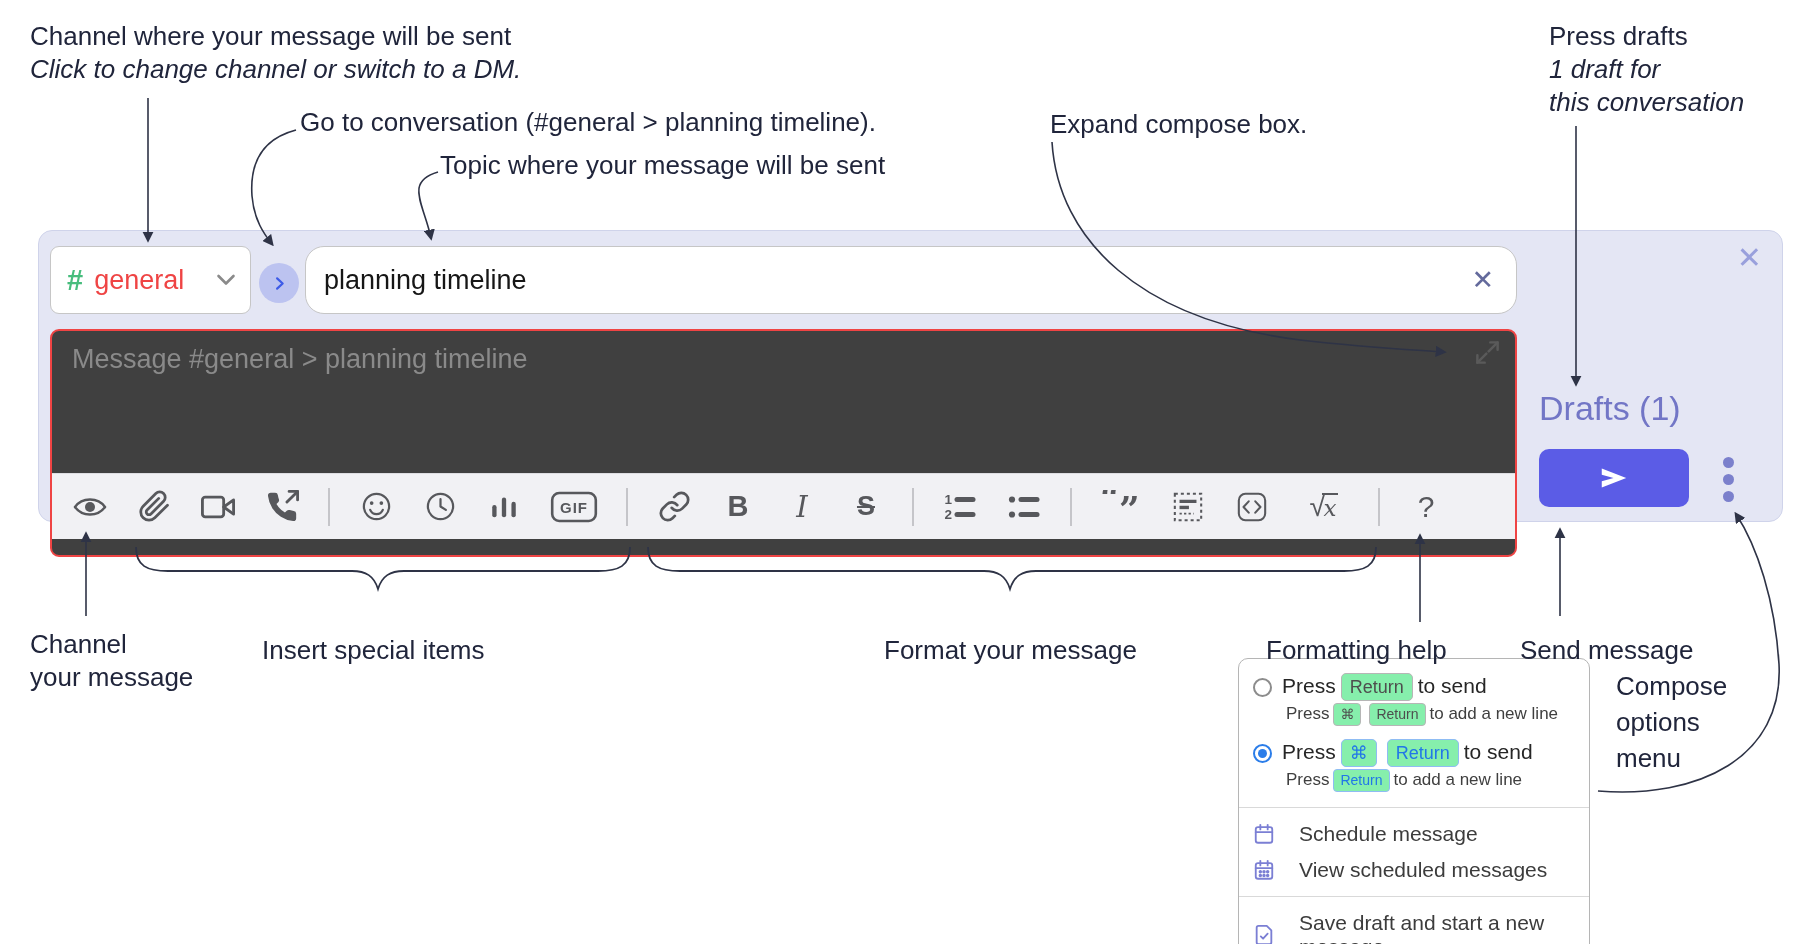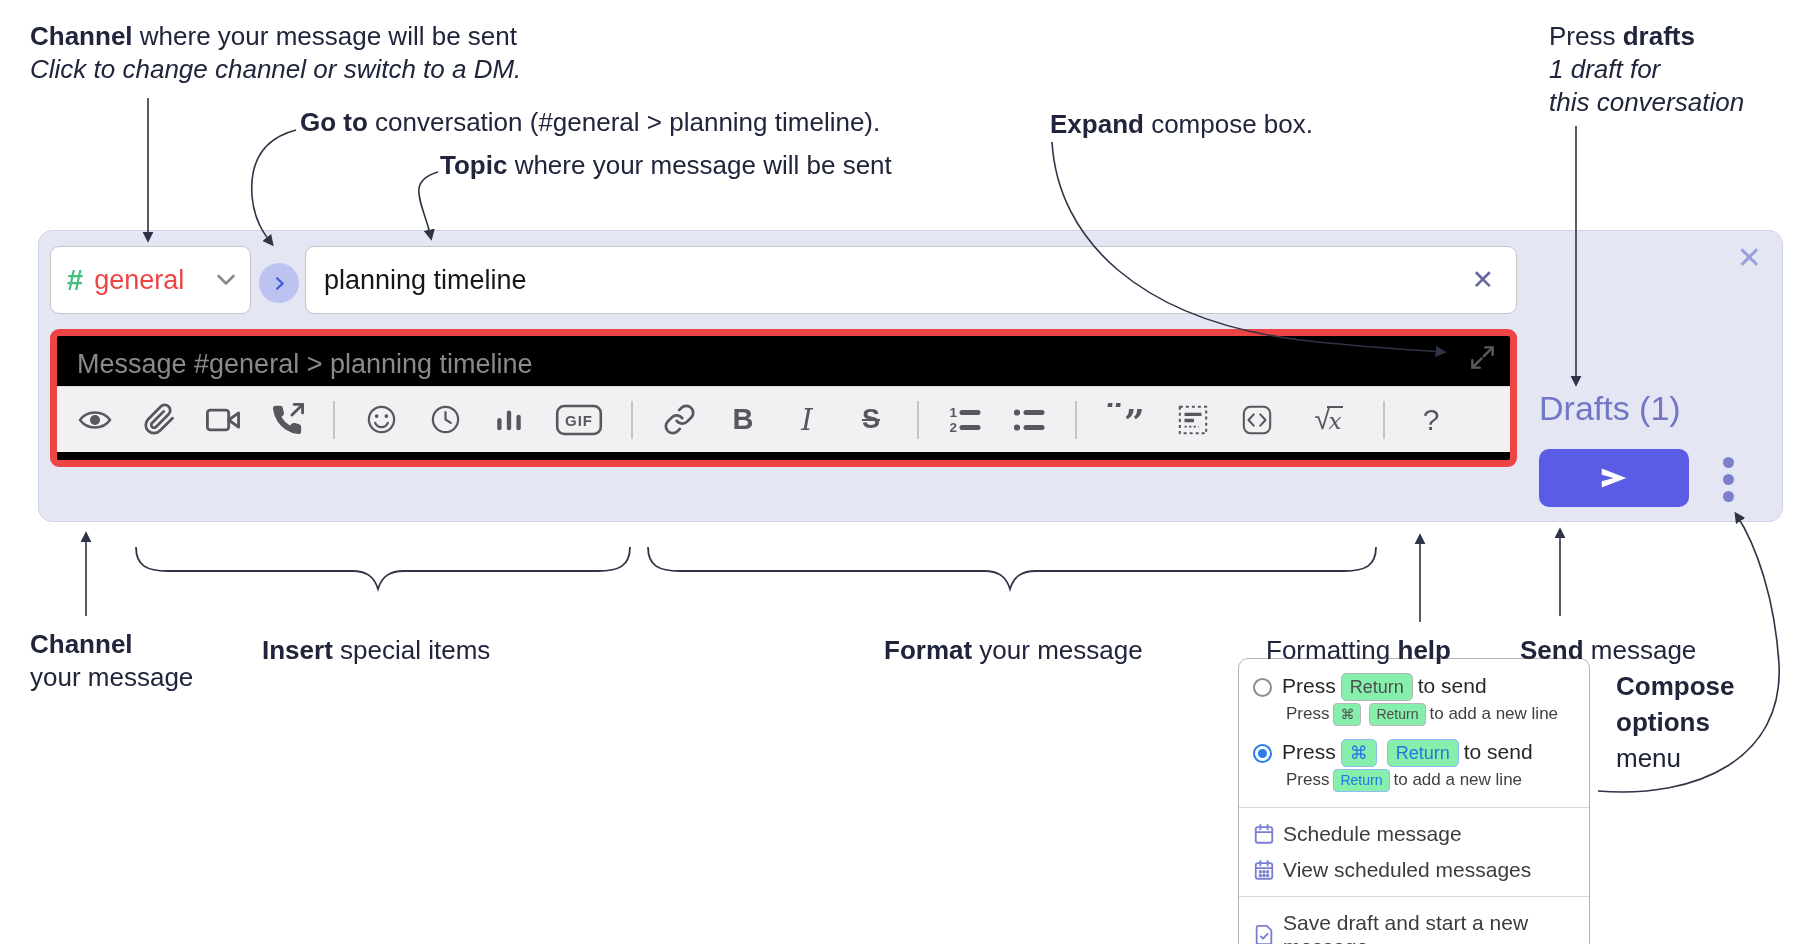--- a/index.html
+++ b/index.html
@@ -1,37 +1,37 @@
 <!DOCTYPE html>
 <html style="--send-bg: #5b5ce6; --drafts-link: #7276c6; --hash-green: #47bd7d; --kbd-blue: #2176e8; --kbd-blue-border: #8fbcf4; --radio-blue: #2b7de9; --menu-icon: #7b7fd4; --goto-circle-bg: #bcc3f0; --goto-chevron: #3d5be8; --annotation-text: #20253b; --arrow-stroke: #2e3346; --compose-bg: #e4e6f4; --toolbar-bg: #f1f1f4; --close-x: #99a0dc; --clear-x: #646a9c;"><head>
 <meta charset="utf-8">
 <style>
   *{box-sizing:border-box;margin:0;padding:0}
   body{background:#fff;font-family:"Liberation Sans",sans-serif}
   .canvas{position:relative;width:1814px;height:944px;background:#fff;overflow:hidden;color:#20253b}
   
   .ann{position:absolute;font-size:26px;line-height:33px;color:var(--annotation-text,#20253b);white-space:nowrap;z-index:4}
-  .b{font-weight:700}
+  .b{font-weight:400}
   .i{font-style:italic}
   
   .overlay{position:absolute;left:0;top:0;z-index:3;pointer-events:none}
   
   .compose{position:absolute;left:38px;top:230px;width:1745px;height:292px;background:var(--compose-bg,#e4e6f4);border:1px solid #cfd3ea;border-radius:14px;z-index:1}
   .chanbtn{position:absolute;left:11px;top:15px;width:201px;height:68px;background:#fff;border:1px solid #c6c6c6;border-radius:9px;display:flex;align-items:center;padding:0 14px 0 16px;gap:11px;cursor:pointer}
   .hash{color:var(--hash-green,#47bd7d);font-weight:700;font-size:29px}
   .chname{font-size:27px;color:#ef4444}
   .chevdown{margin-left:auto;display:flex}
   .gotocircle{position:absolute;left:220px;top:32px;width:40px;height:40px;border-radius:50%;background:var(--goto-circle-bg,#bcc3f0);border:0;display:flex;align-items:center;justify-content:center;cursor:pointer}
-  .topicinput{position:absolute;left:266px;top:15px;width:1212px;height:68px;background:#fff;border:1px solid #c6c6c6;border-radius:9px;display:flex;align-items:center;padding:0 60px 0 18px;font-size:27px;color:#161616}
+  .topicinput{position:absolute;left:266px;top:15px;width:1212px;height:68px;background:#fff;border:1px solid #c6c6c6;border-radius:19px;display:flex;align-items:center;padding:0 60px 0 18px;font-size:27px;color:#161616}
   .clearx{position:absolute;right:22px;top:50%;transform:translateY(-50%);border:0;background:none;font-size:27px;color:var(--clear-x,#646a9c);cursor:pointer;line-height:1}
   .closex{position:absolute;right:20px;top:12px;border:0;background:none;font-size:30px;color:var(--close-x,#99a0dc);cursor:pointer;line-height:1;z-index:2}
-  .msgwrap{position:absolute;left:11px;top:98px;width:1467px;height:138px;background:#000000;border:7px solid #ef4444;border-radius:9px;overflow:hidden}
+  .msgwrap{position:absolute;left:11px;top:98px;width:1467px;height:228px;background:#404040;border:2px solid #ef4444;border-radius:9px;overflow:hidden}
   .placeholder{position:absolute;left:20px;top:13px;font-size:27px;color:#8a8a8a}
   .expandbtn{position:absolute;right:14px;top:8px;border:0;background:none;cursor:pointer;color:#5a5a5a;display:flex}
-  .toolbar{position:absolute;left:0;right:0;bottom:8px;height:66px;background:var(--toolbar-bg,#f1f1f4);border-top:1px solid #dddde1;display:flex;align-items:center;padding:0 20px;gap:28px}
+  .toolbar{position:absolute;left:0;right:0;bottom:16px;height:66px;background:var(--toolbar-bg,#f1f1f4);border-top:1px solid #dddde1;display:flex;align-items:center;padding:0 20px;gap:28px}
   .tb{border:0;background:none;padding:0;cursor:pointer}
   .ticon{display:flex;align-items:center;justify-content:center;width:36px;height:42px;color:#57585c}
   .tdiv{width:2px;height:38px;background:#c5c5c9;flex:0 0 auto}
   .ltr{font-size:29px;font-weight:700;color:#57585c}
   .ltr-i{font-family:"DejaVu Serif",serif;font-style:italic;font-weight:500;font-size:29px;color:#57585c}
   .ltr-s{font-size:27px;font-weight:600;text-decoration:line-through;color:#57585c}
   .ltr-q{font-size:30px;font-weight:500;color:#57585c}
   .mx{font-family:"DejaVu Serif",serif;font-style:italic;font-size:23px;border-top:2.6px solid #57585c;display:inline-block;line-height:1.05;margin-left:-3px;padding:1px 2px 0 1px}
   .sqrt{font-size:29px}
   .draftslink{position:absolute;left:1500px;top:158px;font-size:34px;color:var(--drafts-link,#7276c6);text-decoration:none;cursor:pointer}
@@ -42,21 +42,21 @@
   .popup{position:absolute;left:1238px;top:658px;width:352px;background:#fff;border:1.5px solid #b5b5b5;border-radius:10px;z-index:2;padding:8px 0 8px}
   .optrow{display:flex;align-items:center;gap:10px;padding:6px 14px 2px;font-size:21px;color:#262626;cursor:pointer}
   .subrow{padding:0 14px 7px 47px;font-size:17px;color:#3f3f3f}
   .radio{width:19px;height:19px;border:2px solid #8c8c8c;border-radius:50%;flex:0 0 auto;position:relative;background:#fff}
   .radio.sel{border-color:var(--radio-blue,#2b7de9)}
   .radio.sel::after{content:"";position:absolute;left:3px;top:3px;width:9px;height:9px;border-radius:50%;background:var(--radio-blue,#2b7de9)}
   .kbd{display:inline-block;border:1.5px solid #b6b6b6;border-radius:5px;background:#86efac;padding:0 8px;margin:0 5px;font-size:18px;line-height:26px;color:#4e4e4e}
   .kbd.sm{font-size:14px;line-height:21px;padding:0 6px;margin:0 4px;border-radius:4px}
   .kbd.blue{border-color:var(--kbd-blue-border,#8fbcf4);color:var(--kbd-blue,#2176e8)}
   .mdiv{border-top:1px solid #d9d9d9;margin:8px 0}
-  .mitem{display:flex;align-items:center;gap:8px;padding:6px 14px;font-size:21px;color:#3c3c3c;cursor:pointer}
+  .mitem{display:flex;align-items:center;gap:24px;padding:6px 14px;font-size:21px;color:#3c3c3c;cursor:pointer}
   .micon{color:var(--menu-icon,#7b7fd4);display:flex}
 </style>
 </head>
 <body>
 
 <div class="canvas">
 
   <svg class="overlay" width="1814" height="944" viewBox="0 0 1814 944">
     <defs>
       <marker id="ah" viewBox="0 0 10 10" refX="7.5" refY="5" markerWidth="7" markerHeight="7" orient="auto">

